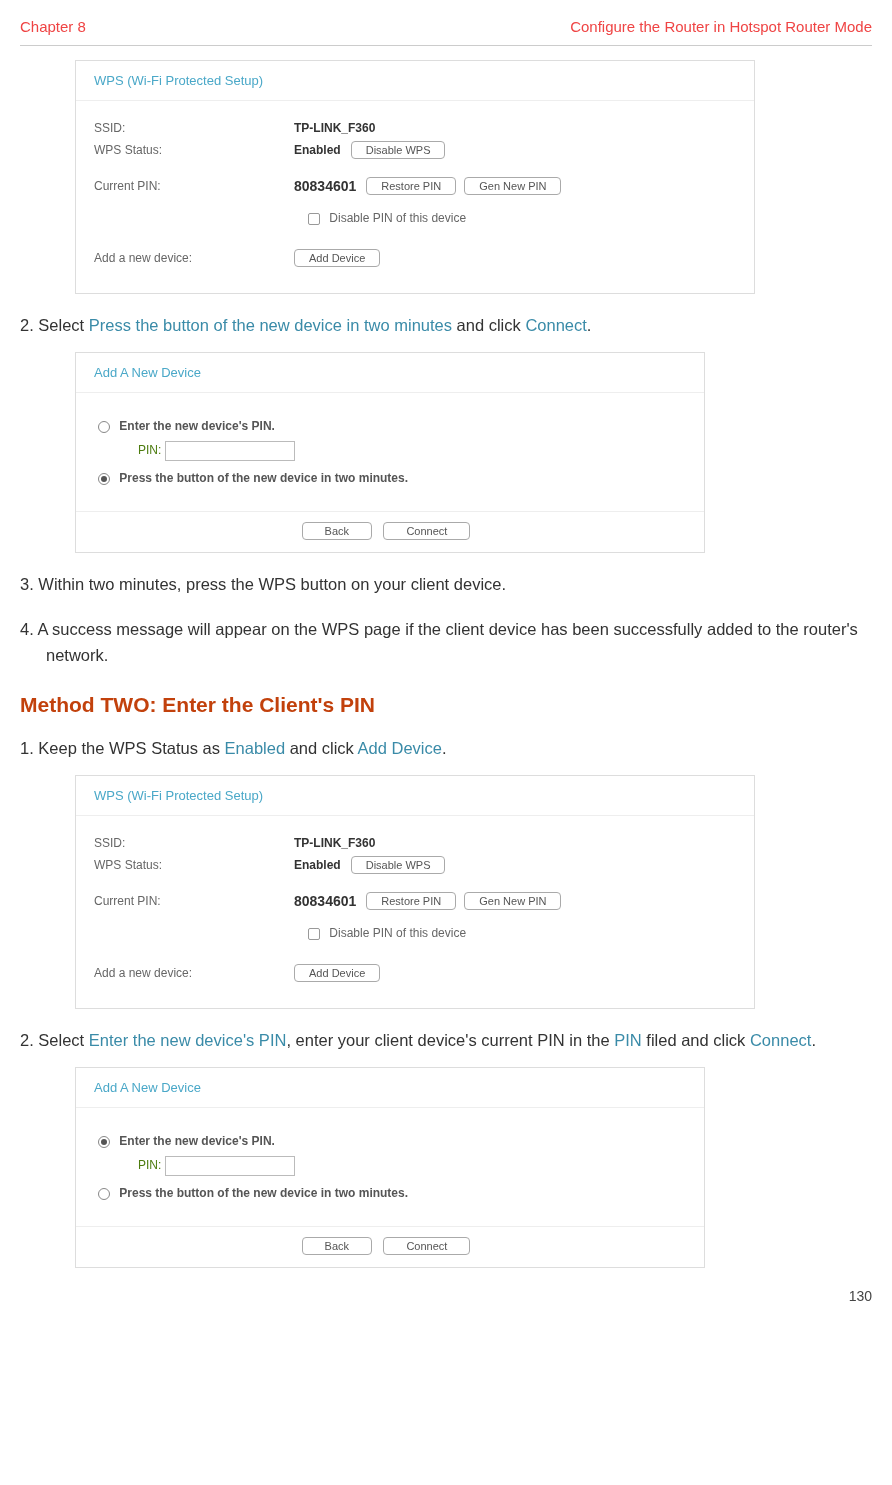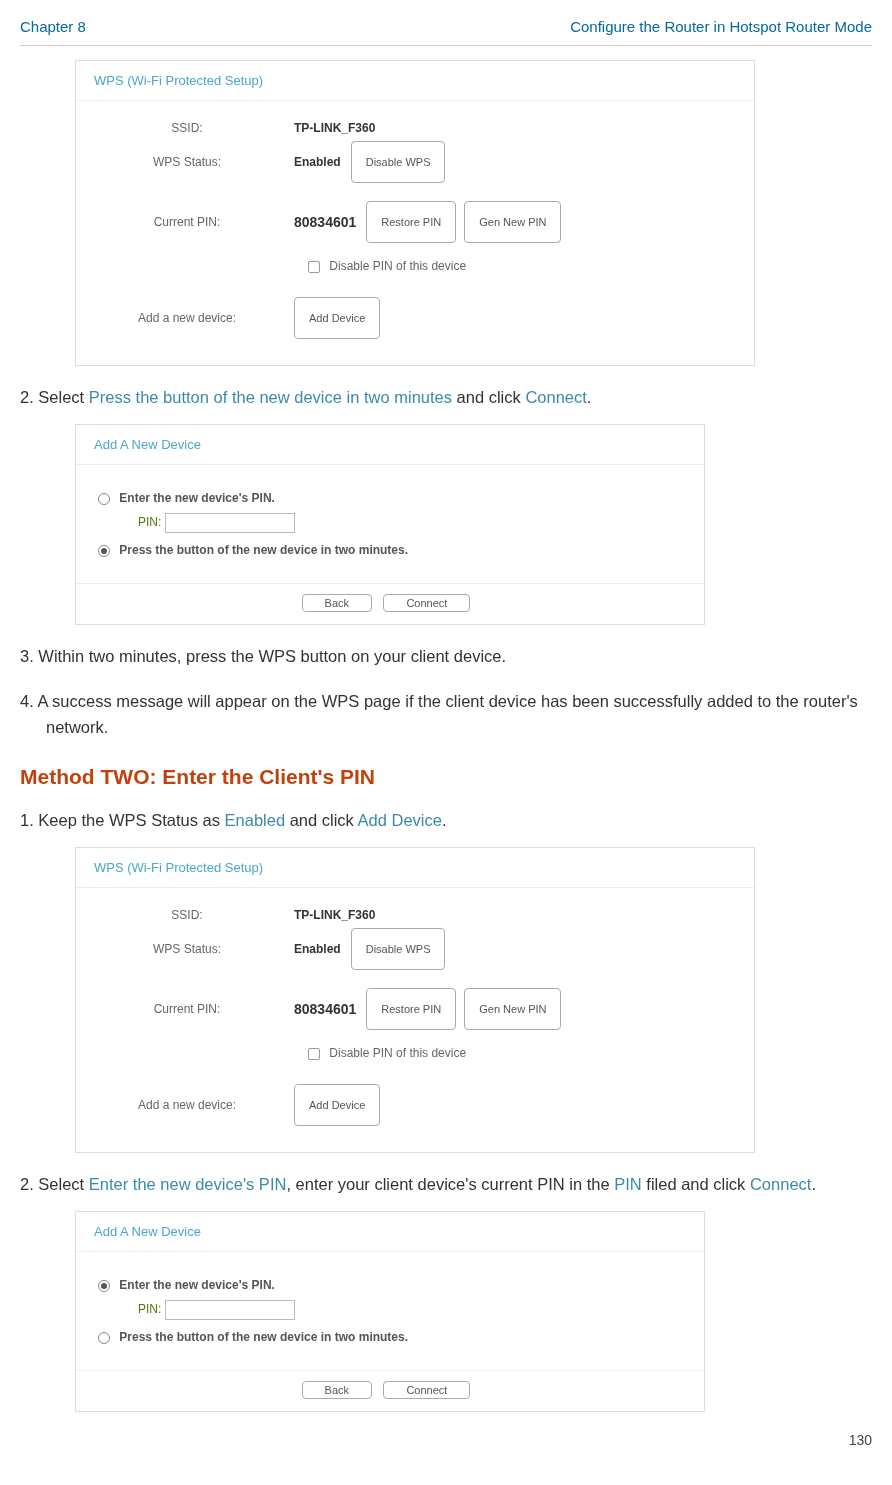--- a/index.html
+++ b/index.html
@@ -12,21 +12,21 @@
     padding: 0 20px 30px 20px;
     font-size: 14px;
   }
   .header-row {
     display: flex;
     justify-content: space-between;
     align-items: baseline;
     padding: 18px 0 10px 0;
     border-bottom: 1px solid #ccc;
     font-size: 15px;
-    color: #0369a1;
+    color: #ef4444;
   }
   .panel {
     border: 1px solid #ddd;
     margin: 14px 0 8px 55px;
     width: 680px;
     font-size: 12px;
     color: #555;
     background: #fff;
   }
   .panel-title {
@@ -36,34 +36,34 @@
     font-size: 13px;
   }
   .panel-body { padding: 14px 18px 20px 18px; }
   .row {
     display: flex;
     align-items: center;
     margin: 6px 0;
   }
   .row .lbl {
     flex: 0 0 200px;
-    text-align: center;
+    text-align: left;
     padding-right: 14px;
     color: #666;
   }
   .row .val {
     font-weight: bold;
     color: #333;
     margin-right: 10px;
   }
   .btn {
     display: inline-block;
     border: 1px solid #aaa;
     border-radius: 4px;
-    padding: 14px 14px;
+    padding: 2px 14px;
     font-size: 11px;
     background: #fff;
     color: #555;
     margin-right: 8px;
     cursor: pointer;
   }
   .btn-wide { padding: 2px 22px; }
   .chk {
     display: inline-block;
     width: 12px; height: 12px;

